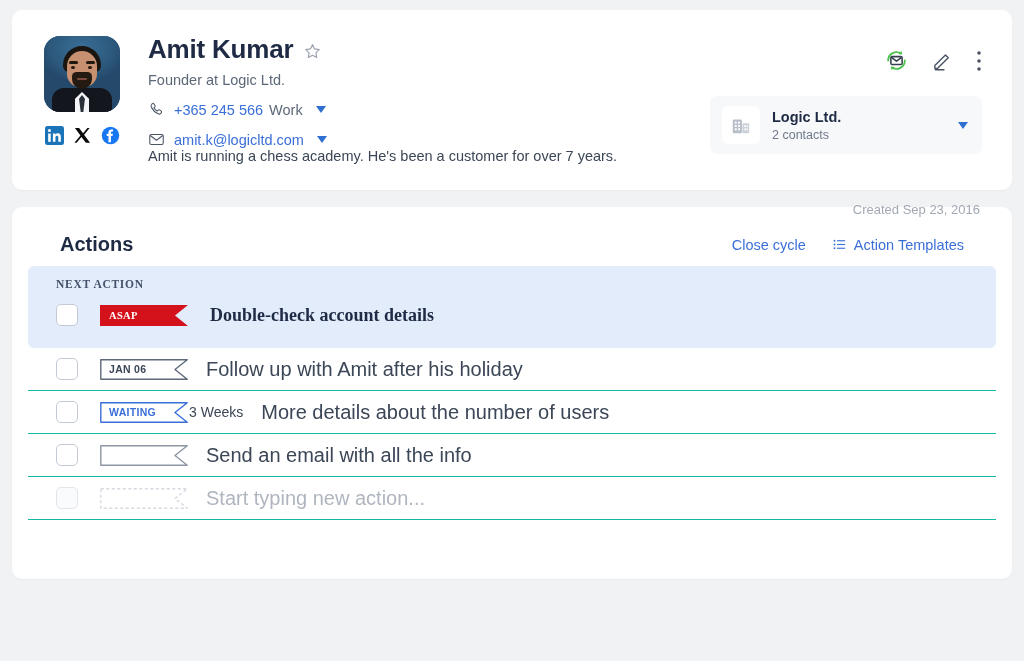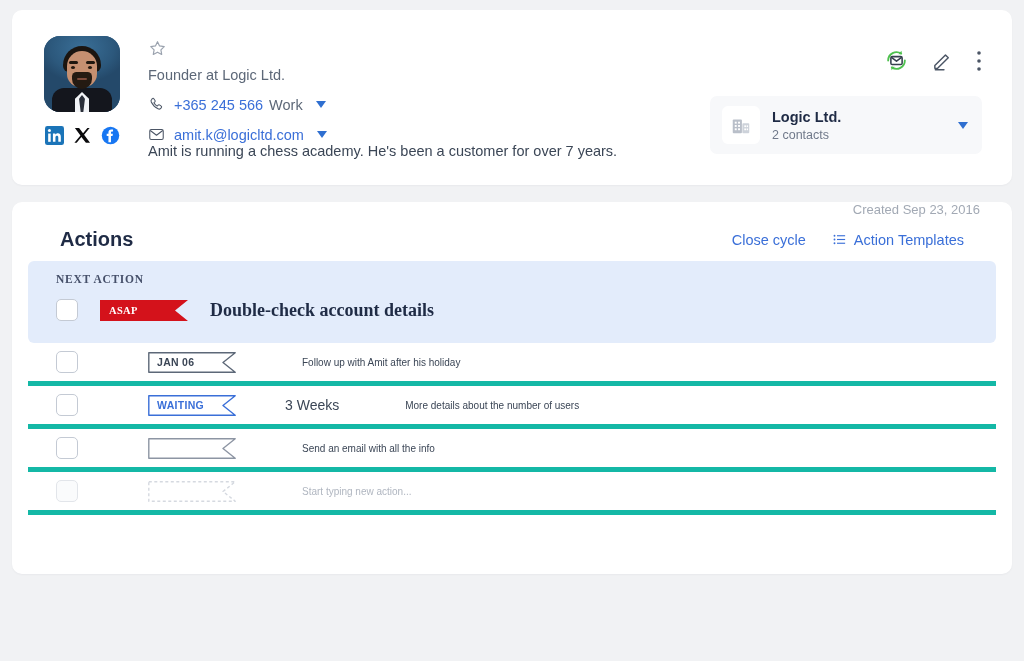--- a/index.html
+++ b/index.html
@@ -219,21 +219,21 @@
 
   .action-row {
     display: flex;
     align-items: center;
     padding: 0 28px;
     height: 43px;
   }
   .next-band .action-row { height: 34px; padding: 0 28px; }
 
   .rows { padding: 0 16px; }
-  .rows .action-row { border-bottom: 5px solid #14b8a6; gap: 48px; }
+  .rows .action-row { border-bottom: 1px solid #14b8a6; }
 
   .chk {
     width: 22px; height: 22px;
     border: 1.5px solid #c4cad4;
     border-radius: 5px;
     background: #ffffff;
     flex: none;
     cursor: pointer;
   }
   .chk.muted { border-color: #e2e5ea; background: #fafbfc; }
@@ -251,21 +251,21 @@
   }
   .flag-box { position: relative; flex: none; }
 
   .dur {
     font-size: 14px;
     color: #3b4656;
     margin-left: 1px;
   }
 
   .task-title {
-    font-size: 10px;
+    font-size: 20px;
     color: #3b4656;
     margin-left: 18px;
     white-space: nowrap;
   }
   .next-band .task-title {
     font-size: 18px;
     font-weight: bold;
     color: #1f2b45;
     margin-left: 22px;
   }
@@ -310,20 +310,21 @@
           <svg class="soc" viewBox="0 0 24 24">
             <circle cx="12" cy="12" r="11" fill="#1877f2"></circle>
             <path d="M14.6 12.6h-2v7.8c-.6.1-1.1.1-1.7.1-.5 0-1 0-1.5-.1v-7.8H7.2v-2.7h2.2V8c0-2.4 1.4-3.7 3.6-3.7.8 0 1.6.1 2.2.2v2.4h-1.2c-.9 0-1.4.5-1.4 1.5v1.5h2.4z" fill="#fff"></path>
           </svg>
         </div>
       </div>
 
       <div class="info-col">
 
         <div class="name-row">
+          <div class="name">Amit Kumar</div>
           <svg class="star-btn" width="19" height="19" viewBox="0 0 24 24">
             <path d="M12 3.4l2.6 5.3 5.9.9-4.2 4.1 1 5.8-5.3-2.8-5.3 2.8 1-5.8L3.5 9.6l5.9-.9z" fill="none" stroke="#9aa2ae" stroke-width="1.5" stroke-linejoin="round"></path>
           </svg>
         </div>
 
         <div class="subtitle">Founder at Logic Ltd.</div>
 
         <div class="contact-line">
           <svg class="glyph" viewBox="0 0 24 24">
             <path d="M6.2 3.6c.6-.5 1.5-.4 2 .3l1.7 2.4c.4.6.3 1.4-.2 1.9l-1 .9c-.2.2-.3.6-.1.9.9 1.6 2.3 3 3.9 3.9.3.2.6.1.9-.1l.9-1c.5-.5 1.3-.6 1.9-.2l2.4 1.7c.7.5.8 1.4.3 2l-1 1.1c-.9 1-2.4 1.3-3.7.7-4.2-2-7.6-5.4-9.6-9.6-.6-1.3-.3-2.8.7-3.7z" fill="none" stroke="#4b5565" stroke-width="1.5" stroke-linejoin="round"></path>

